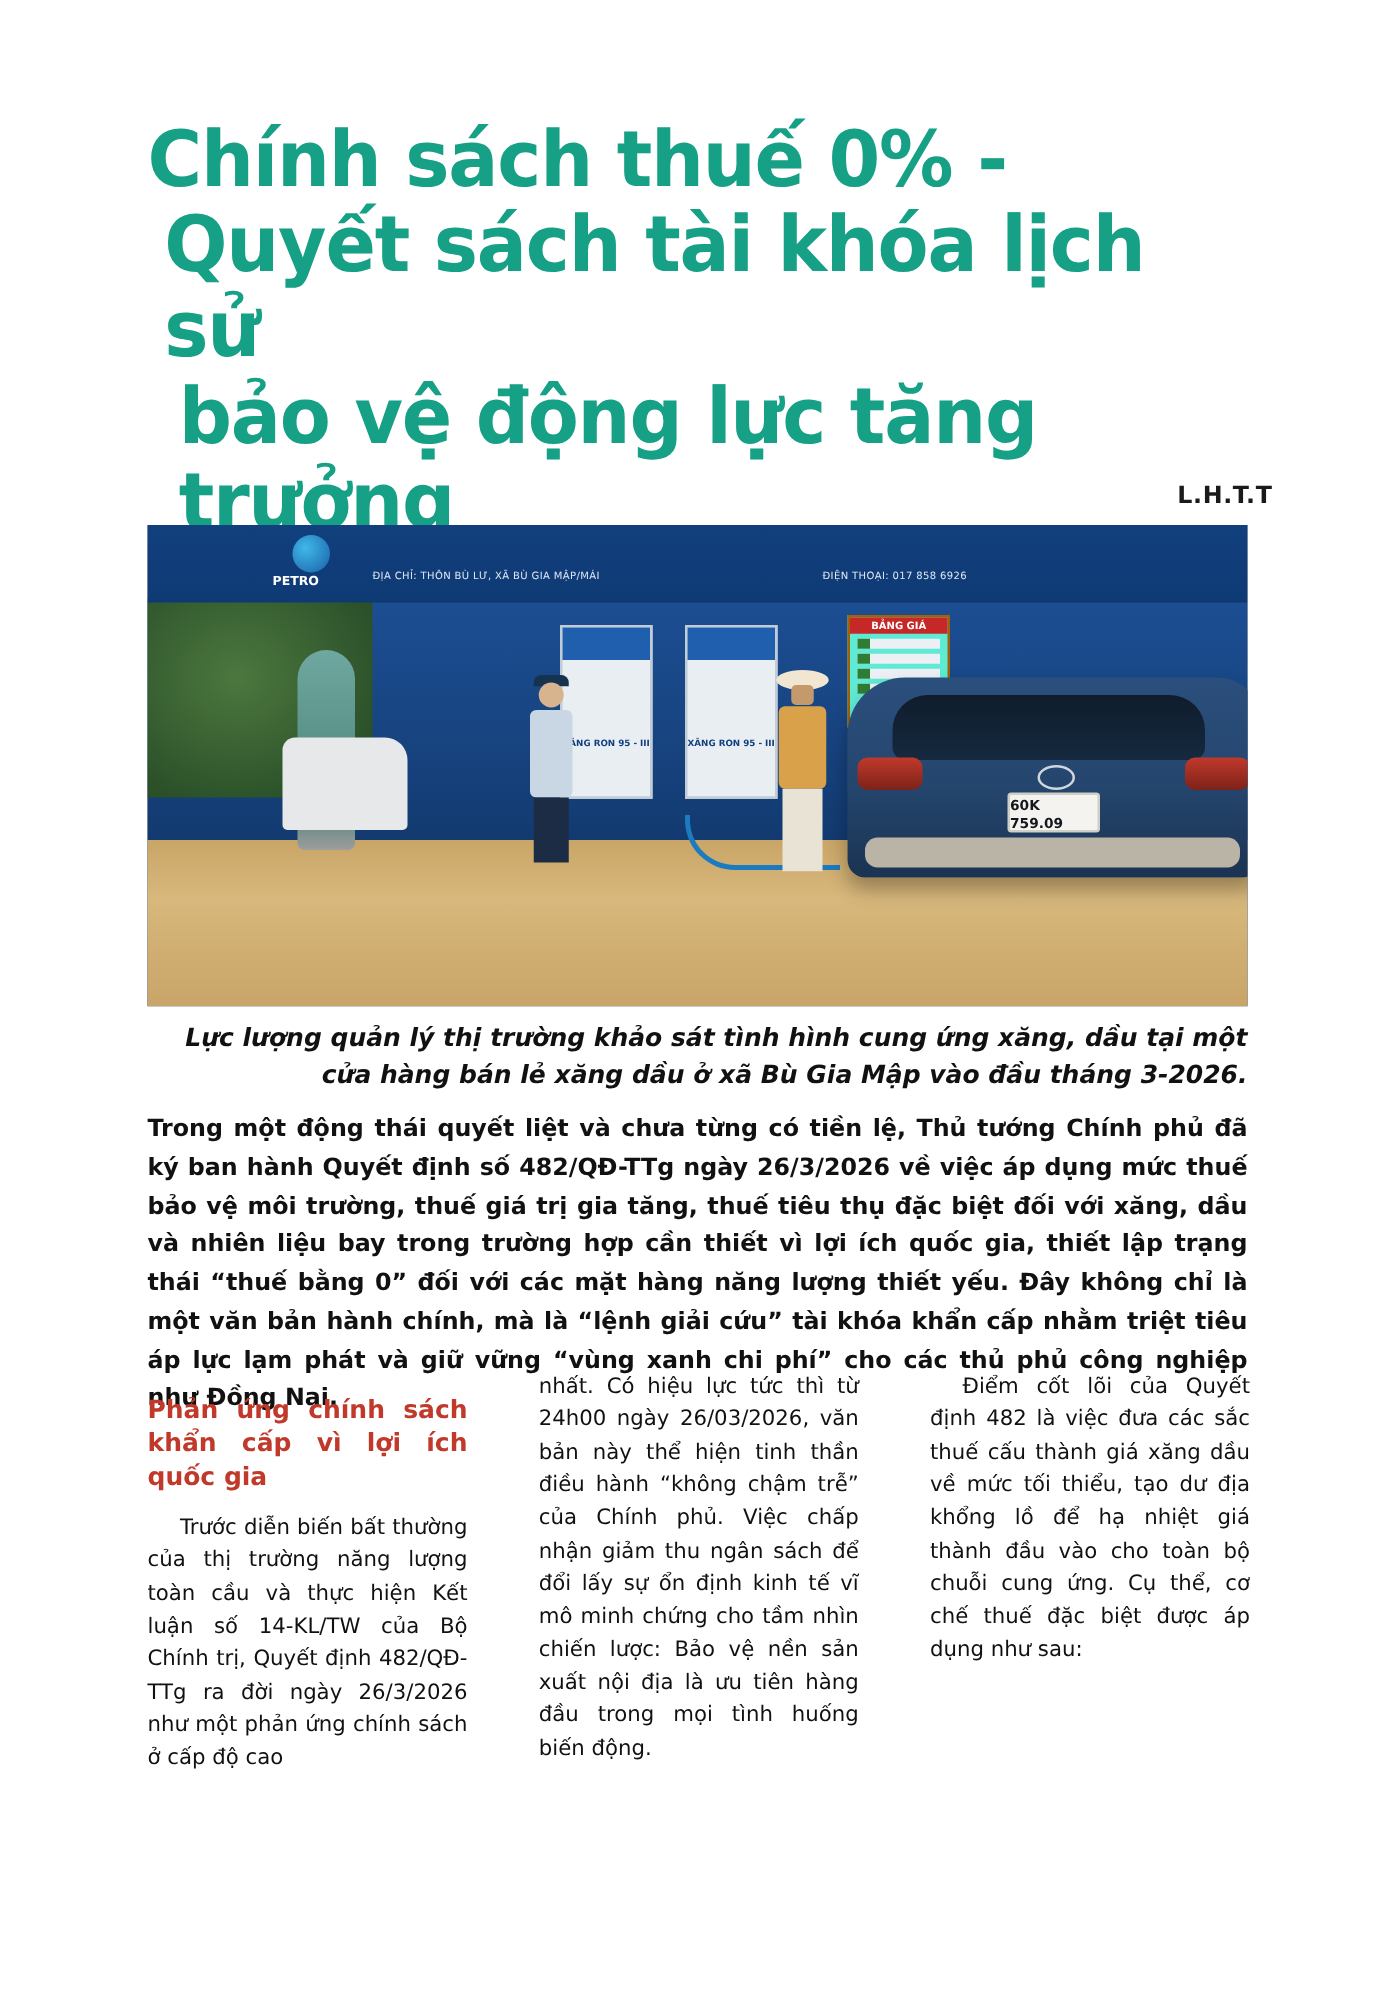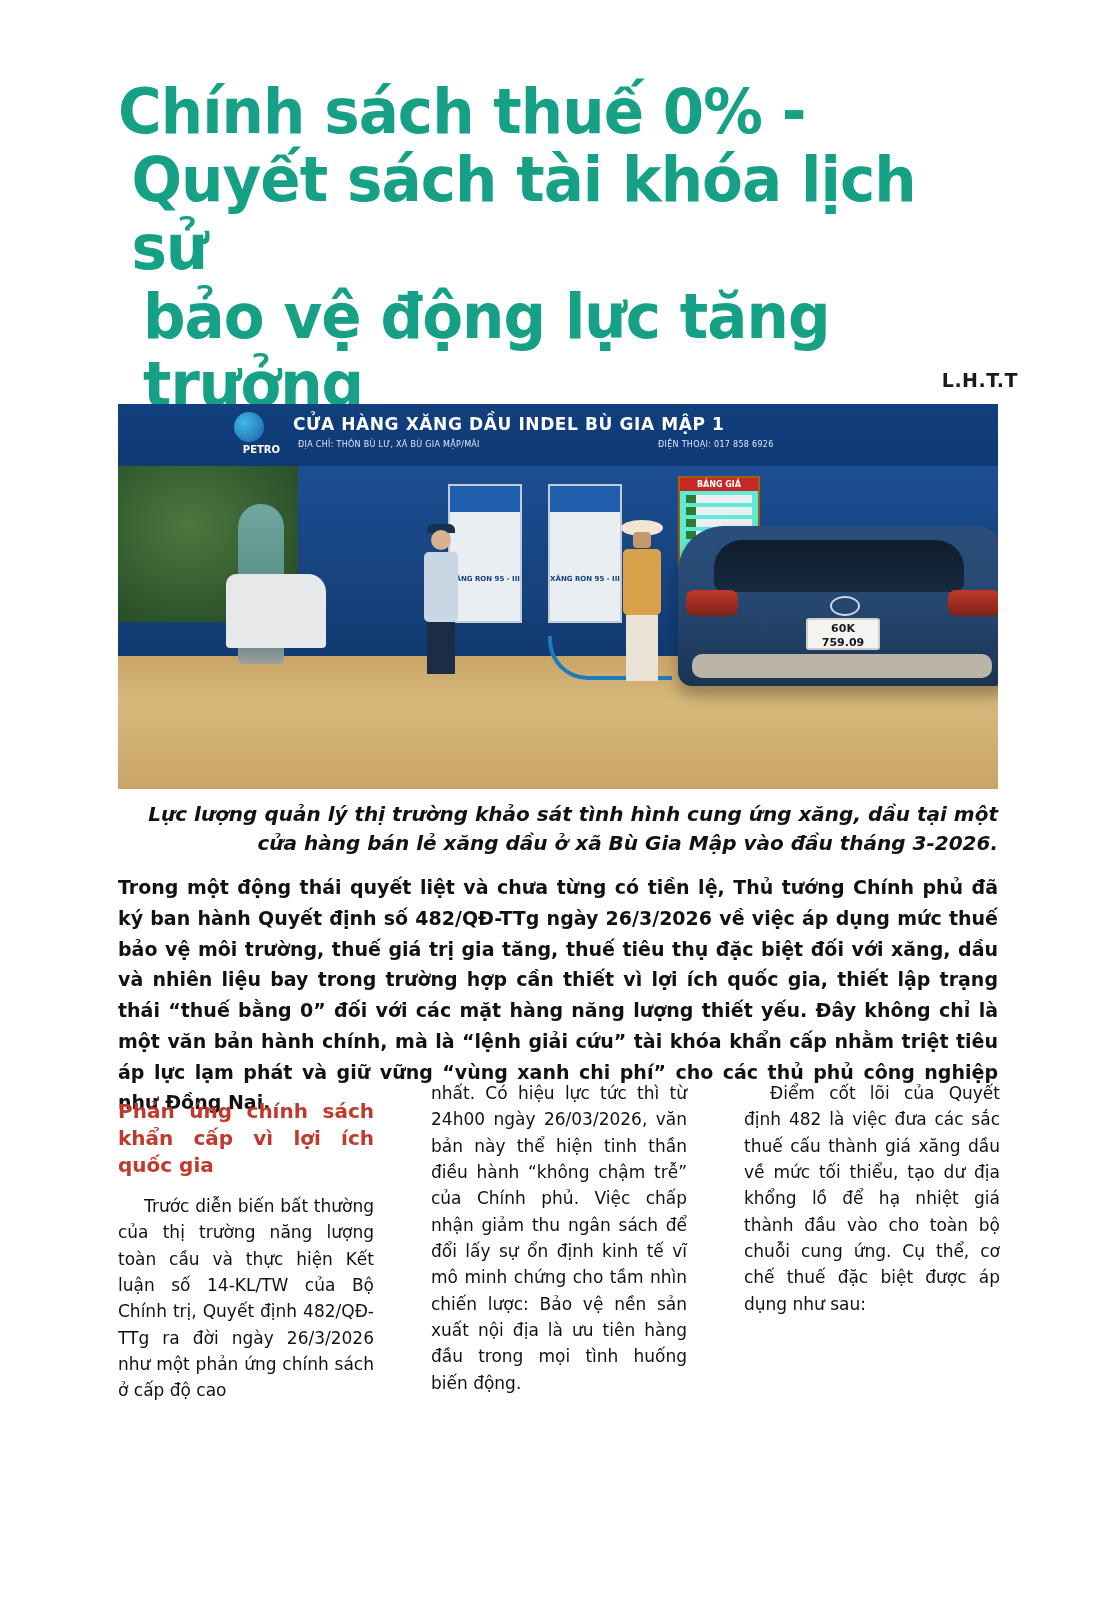--- a/index.html
+++ b/index.html
@@ -10,21 +10,21 @@
   body {
     width: 1114px;
     height: 1600px;
     position: relative;
     font-family: "DejaVu Sans", sans-serif;
     overflow: hidden;
   }
 
   .page {
     position: absolute;
-    left: 0; top: 0;
+    left: 0; top: 16px;
     width: 1114px;
     height: 1408px;
     background: #ffffff;
   }
 
   
   .headline {
     position: absolute;
     left: 118px;
     top: 78px;
@@ -79,21 +79,21 @@
   .ph-sign-sub {
     position: absolute; left: 180px; top: 36px;
     color: #dfe8f5; font-size: 8px; letter-spacing: 0.3px; white-space: nowrap;
   }
   .ph-sign-phone {
     position: absolute; left: 540px; top: 36px;
     color: #dfe8f5; font-size: 8px; letter-spacing: 0.3px; white-space: nowrap;
   }
   .ph-logo {
     position: absolute; left: 100px; top: 8px; width: 62px; height: 44px;
-    color: #fff; font-size: 10px; font-weight: 700; text-align: right;
+    color: #fff; font-size: 10px; font-weight: 700; text-align: left;
   }
   .ph-logo .disc {
     width: 30px; height: 30px; border-radius: 50%;
     background: radial-gradient(circle at 35% 35%, #3fb8e8, #1a5fa8);
     margin: 0 auto 2px;
   }
   .ph-rightsign {
     position: absolute; right: 8px; top: 4px; width: 215px; height: 48px;
     background: #f2c200; border: 2px solid #d8a800;
     color: #143a72; font-size: 11px; font-weight: 700; text-align: center;
@@ -166,21 +166,21 @@
     box-shadow: 0 10px 16px rgba(0,0,0,0.28);
   }
   .ph-car .glass {
     position: absolute; left: 36px; top: 14px; width: 250px; height: 52px;
     background: linear-gradient(180deg, #0f1c2c 0%, #16293f 100%);
     border-radius: 28px 28px 10px 10px;
   }
   .ph-car .plate {
     position: absolute; left: 128px; top: 92px; width: 74px; height: 32px;
     background: #f4f3ef; border: 2px solid #cfcfc8; border-radius: 3px;
-    color: #14181d; font-size: 11px; font-weight: 700; text-align: center;
+    color: #14181d; font-size: 11px; font-weight: 700; 
     line-height: 1.25; padding-top: 2px; box-sizing: border-box;
   }
   .ph-car .lamp {
     position: absolute; top: 64px; width: 52px; height: 26px; border-radius: 8px;
     background: linear-gradient(180deg, #c0392b, #7d2219);
   }
   .ph-car .lamp.l { left: 8px; }
   .ph-car .lamp.r { right: 8px; }
   .ph-car .bumper {
     position: absolute; left: 14px; bottom: 8px; width: 300px; height: 24px;
@@ -305,21 +305,20 @@
   <div class="photo-wrap">
     <div class="photo">
       <div class="ph-wall"></div>
       <div class="ph-trees"></div>
       <div class="ph-ground"></div>
       <div class="ph-sign"></div>
       <div class="ph-logo">
         <div class="disc"></div>
         <span>PETRO</span>
       </div>
-      <div class="ph-sign-text">CỬA HÀNG XĂNG DẦU INDEL BÙ GIA MẬP 1</div>
       <div class="ph-sign-sub">ĐỊA CHỈ: THÔN BÙ LƯ, XÃ BÙ GIA MẬP/MÁI</div>
       <div class="ph-sign-phone">ĐIỆN THOẠI: 017 858 6926</div>
       <div class="ph-umbrella"></div>
       <div class="ph-whitecar"></div>
       <div class="ph-pumpbox">
         <div class="cap"></div>
         <div class="lbl">XĂNG RON 95 - III</div>
       </div>
       <div class="ph-pumpbox two">
         <div class="cap"></div>

